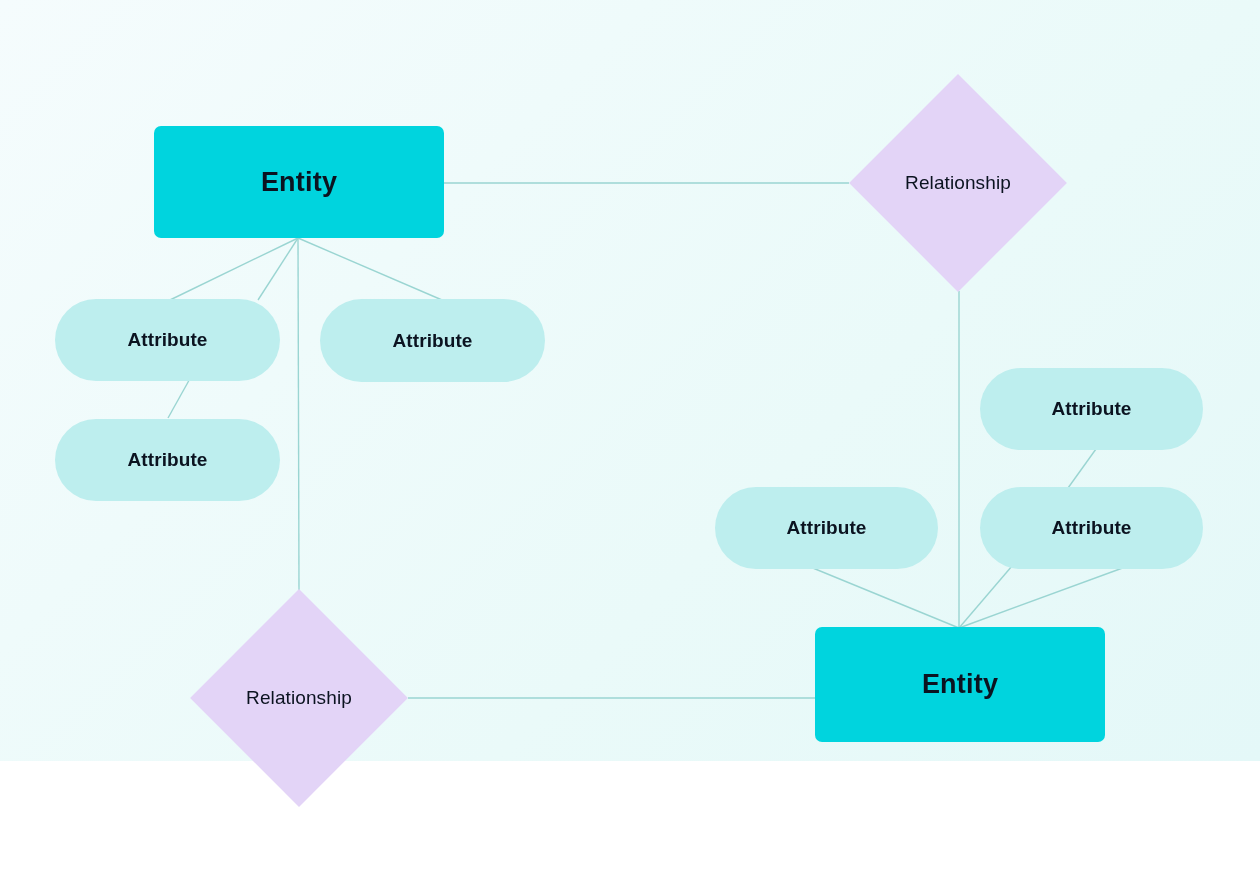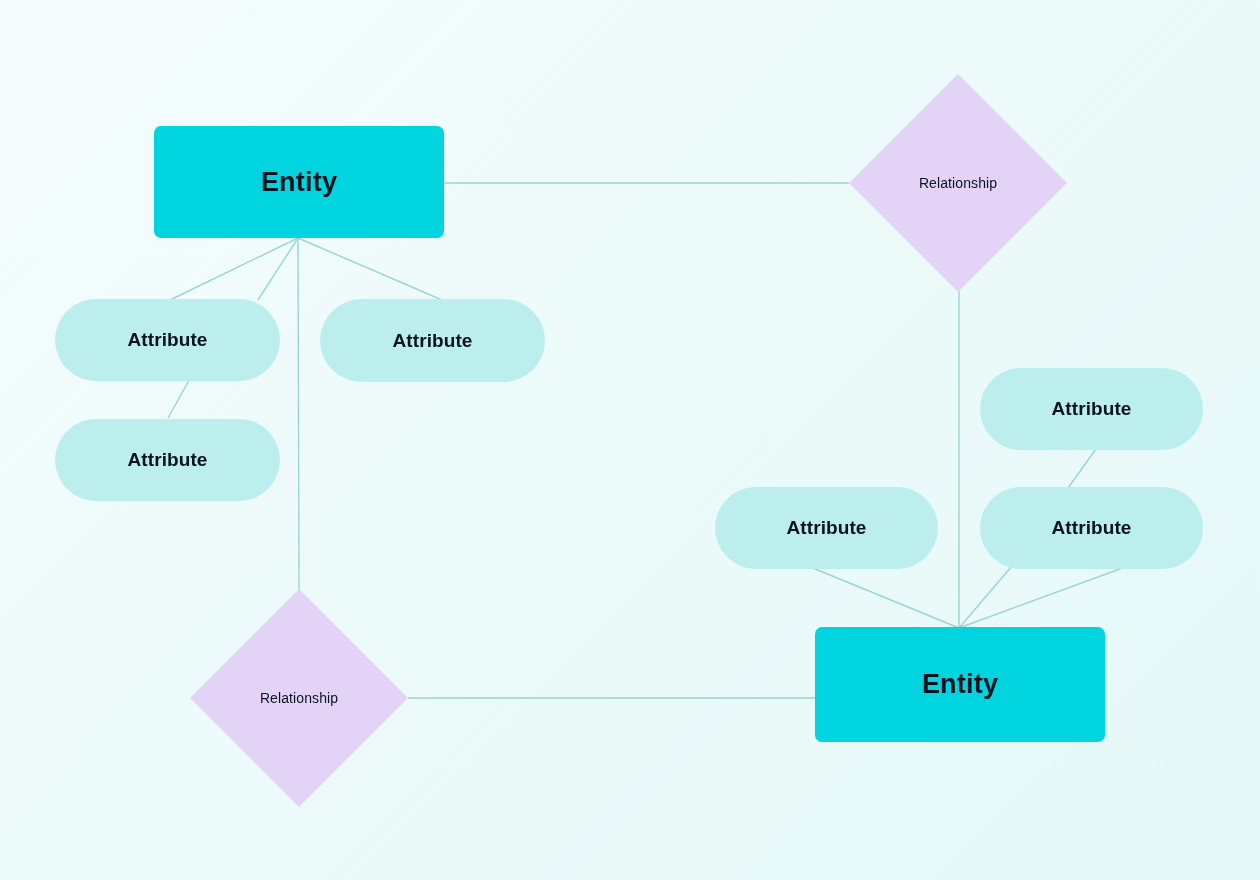--- a/index.html
+++ b/index.html
@@ -8,21 +8,21 @@
     padding: 0;
     width: 1260px;
     height: 880px;
     overflow: hidden;
     font-family: "Liberation Sans", sans-serif;
   }
 
   #canvas {
     position: relative;
     width: 1260px;
-    height: 880px;
+    height: 761px;
     background: linear-gradient(135deg, #f5fcfd 0%, #effbfb 32%, #eafaf9 62%, #e4f8f8 100%);
   }
 
   
   #edges {
     position: absolute;
     left: 0; top: 0;
     width: 1260px;
     height: 880px;
     z-index: 1;
@@ -65,21 +65,21 @@
     position: absolute;
     left: 50%; top: 50%;
     width: 154px; height: 154px;
     margin-left: -77px; margin-top: -77px;
     background: #e3d4f7;
     transform: rotate(45deg);
   }
   .relationship .diamond-label {
     position: relative;
     z-index: 1;
-    font-size: 14px;
+    font-size: 19px;
     font-weight: 400;
     letter-spacing: .1px;
     white-space: nowrap;
   }
 </style>
 </head>
 <body>
 
 <div id="canvas">
 

